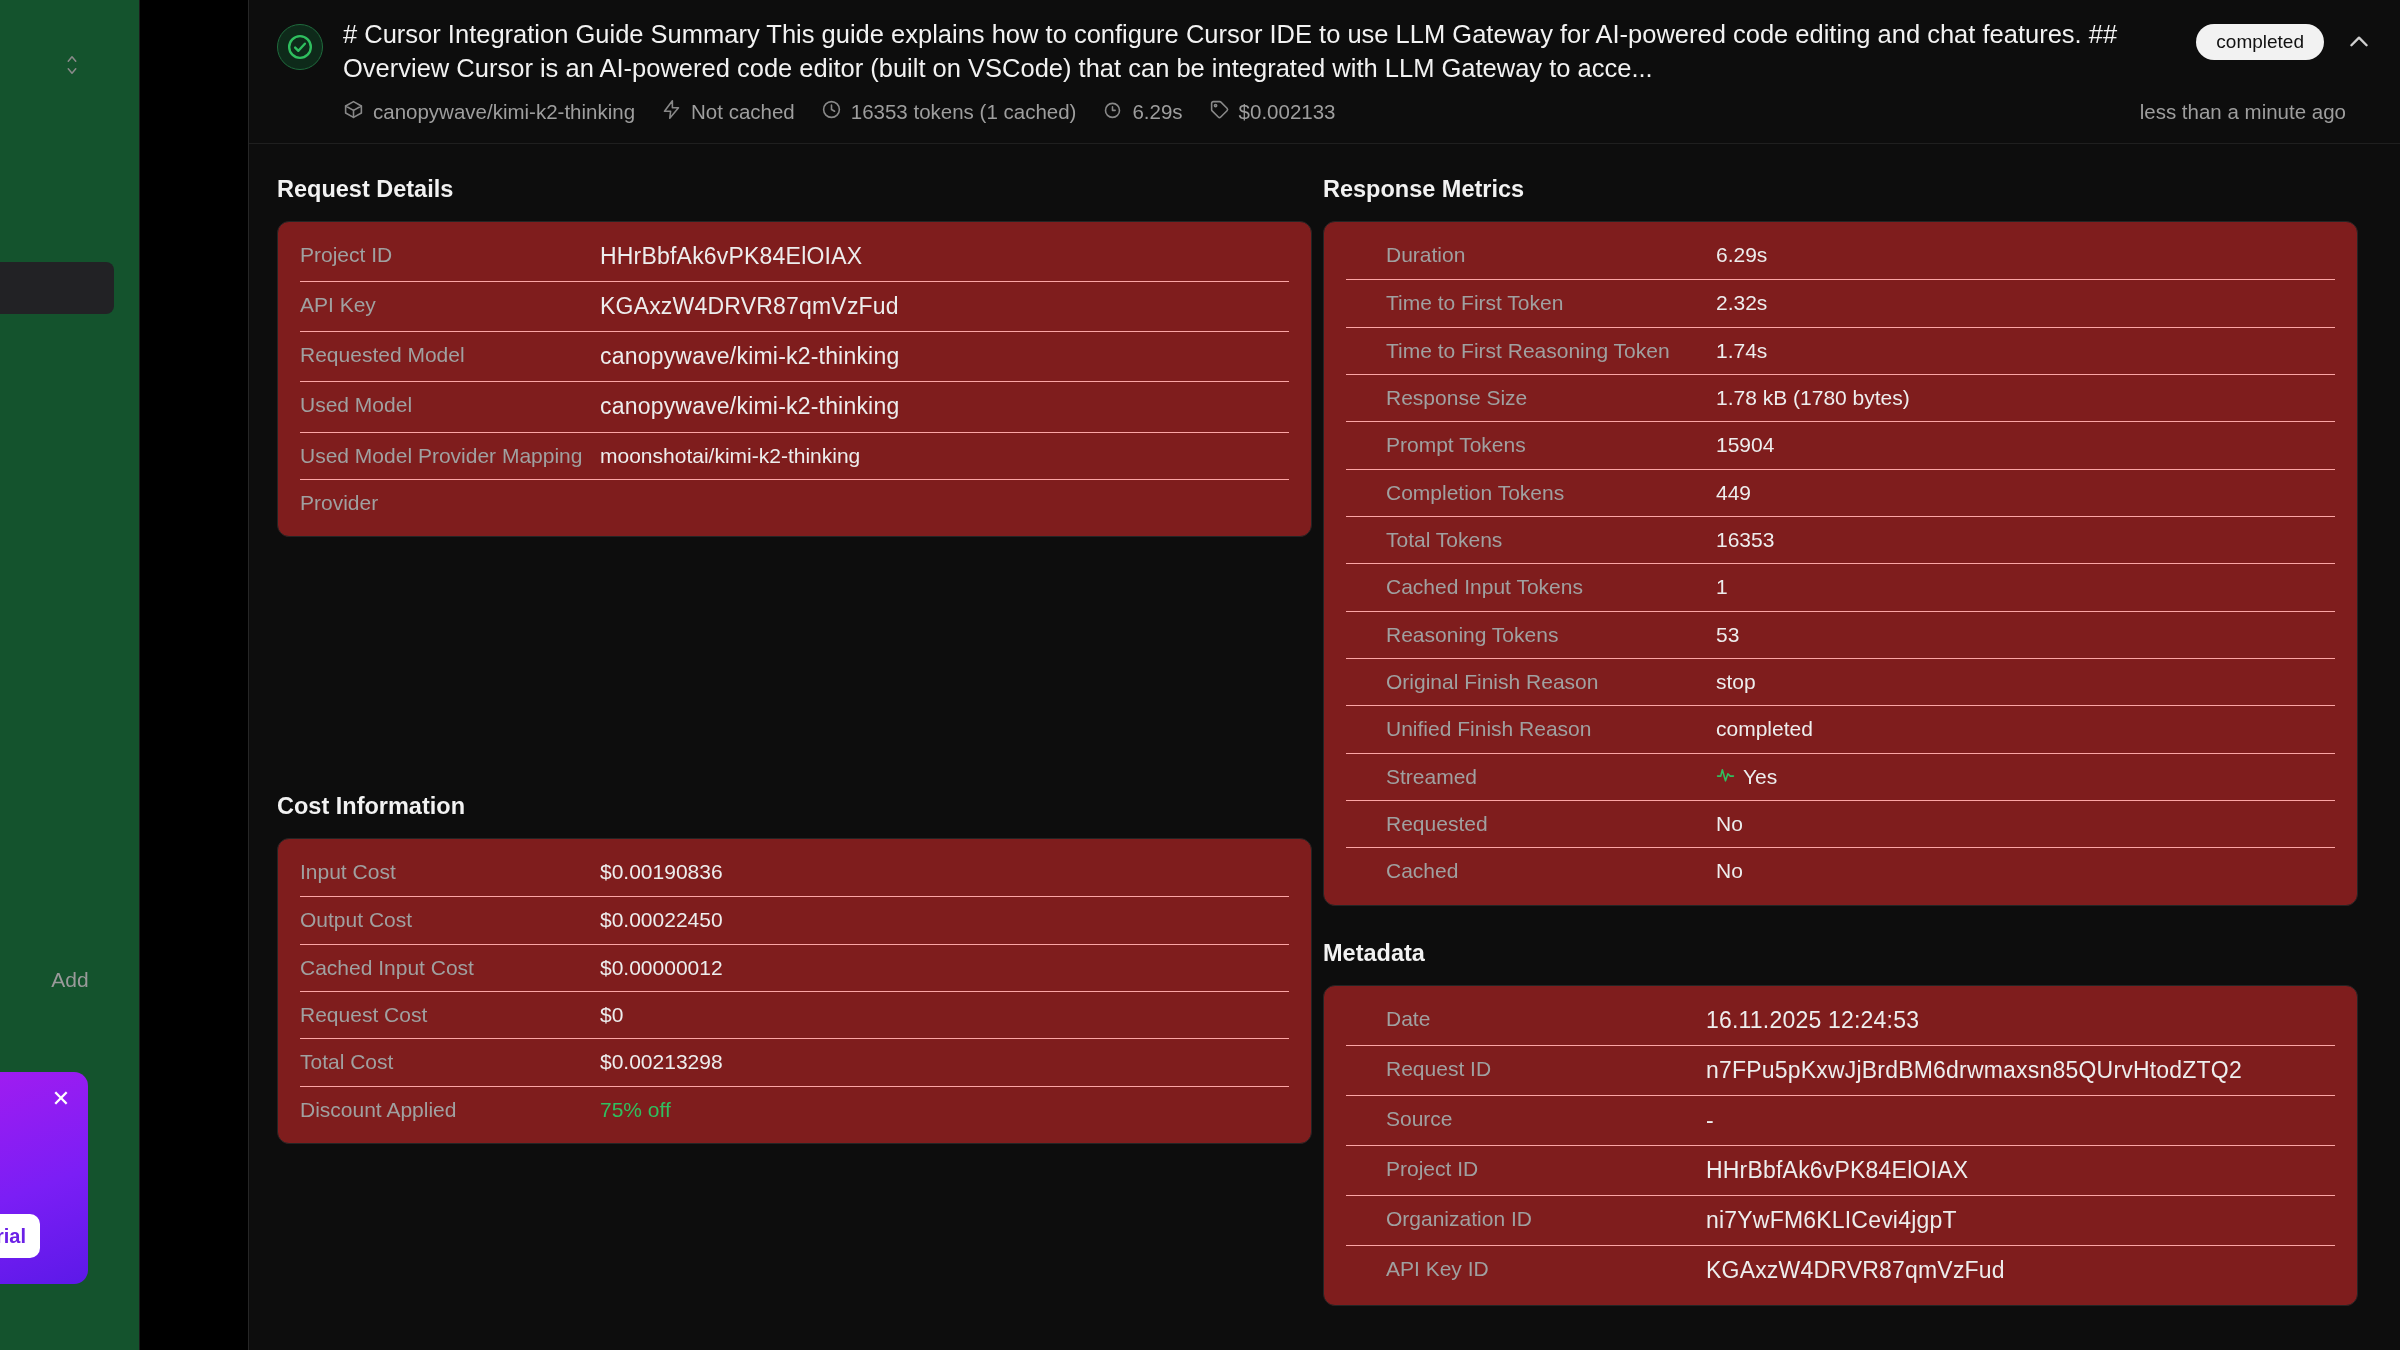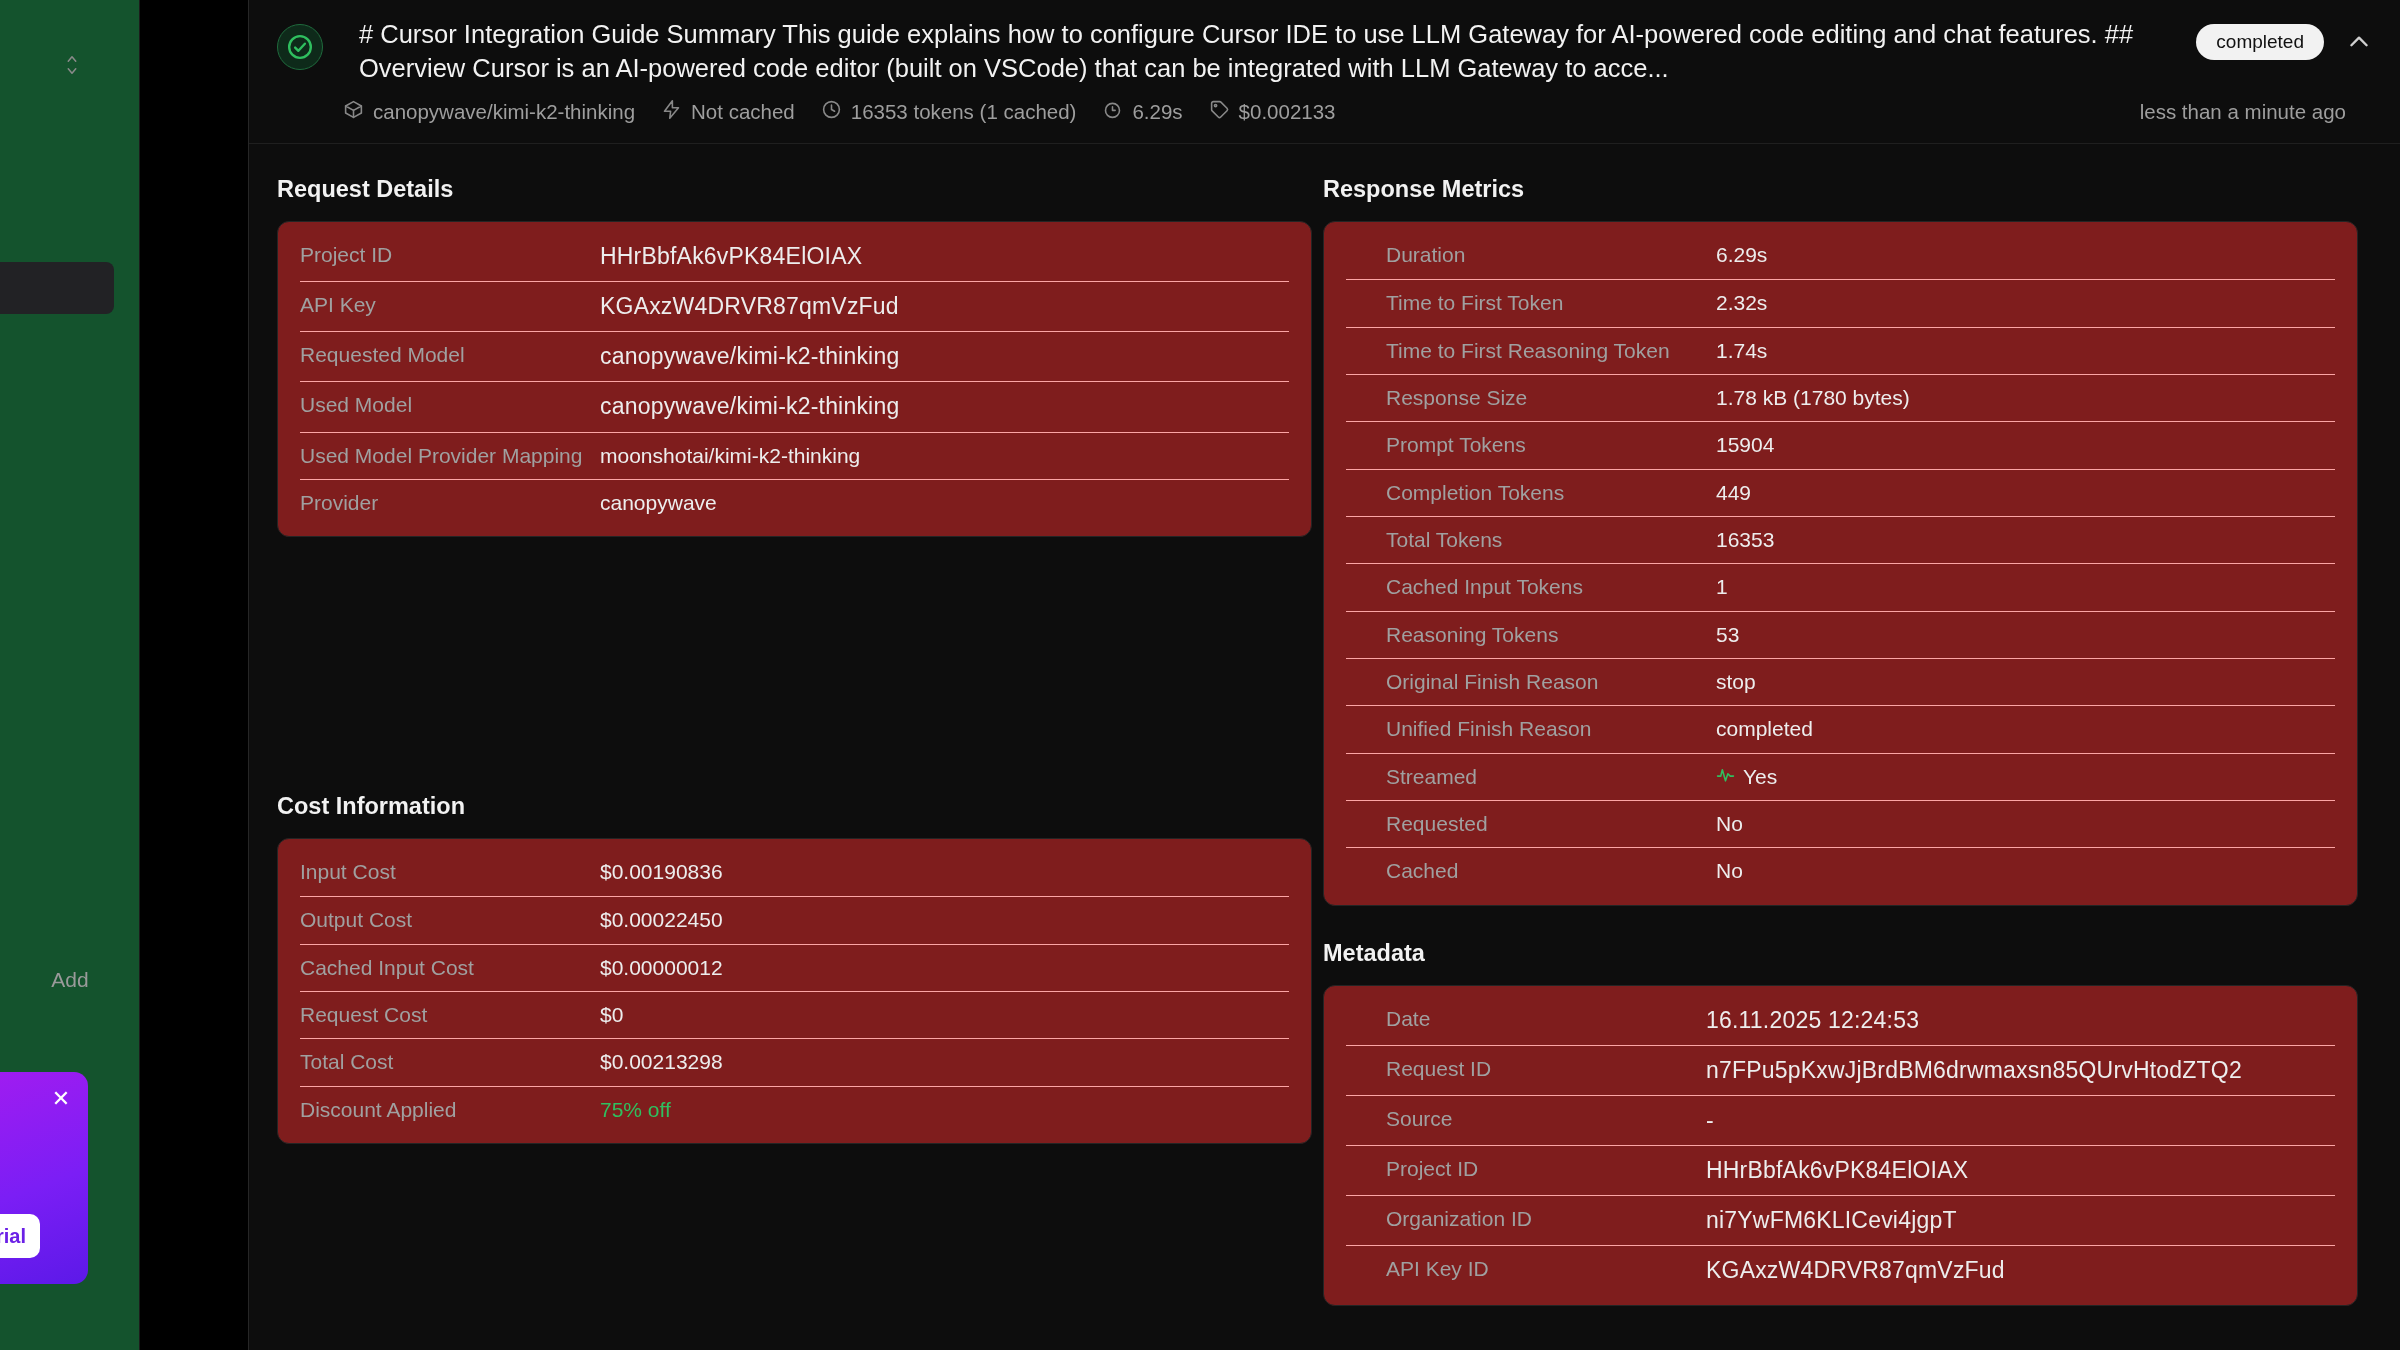--- a/index.html
+++ b/index.html
@@ -72,21 +72,21 @@
     position: relative;
     overflow: hidden;
   }
 
   
   .det-header {
     position: relative;
     padding: 18px 30px 18px 28px;
     border-bottom: 1px solid #1f1f1f;
   }
-  .hdr-row { display: flex; align-items: flex-start; gap: 36px; }
+  .hdr-row { display: flex; align-items: flex-start; gap: 20px; }
   .status-circle {
     flex: none; width: 46px; height: 46px; margin-top: 6px;
     border-radius: 50%;
     background: #0e2a1a; border: 1px solid #1f6b3d;
     display: flex; align-items: center; justify-content: center;
   }
   .status-circle svg { width: 26px; height: 26px; }
   .hdr-title {
     flex: 1;
     font-size: 25.5px; line-height: 1.32; color: #f2f2f2;
@@ -283,21 +283,20 @@
           <div class="kv">
             <div class="k">Used Model</div>
             <div class="v mono">canopywave/kimi-k2-thinking</div>
           </div>
           <div class="kv">
             <div class="k">Used Model Provider Mapping</div>
             <div class="v">moonshotai/kimi-k2-thinking</div>
           </div>
           <div class="kv">
             <div class="k">Provider</div>
-            <div class="v">canopywave</div>
           </div>
         </div>
 
         <div class="spacer-left"></div>
 
         <div class="section-title">Cost Information</div>
         <div class="card">
           <div class="kv">
             <div class="k">Input Cost</div>
             <div class="v">$0.00190836</div>

